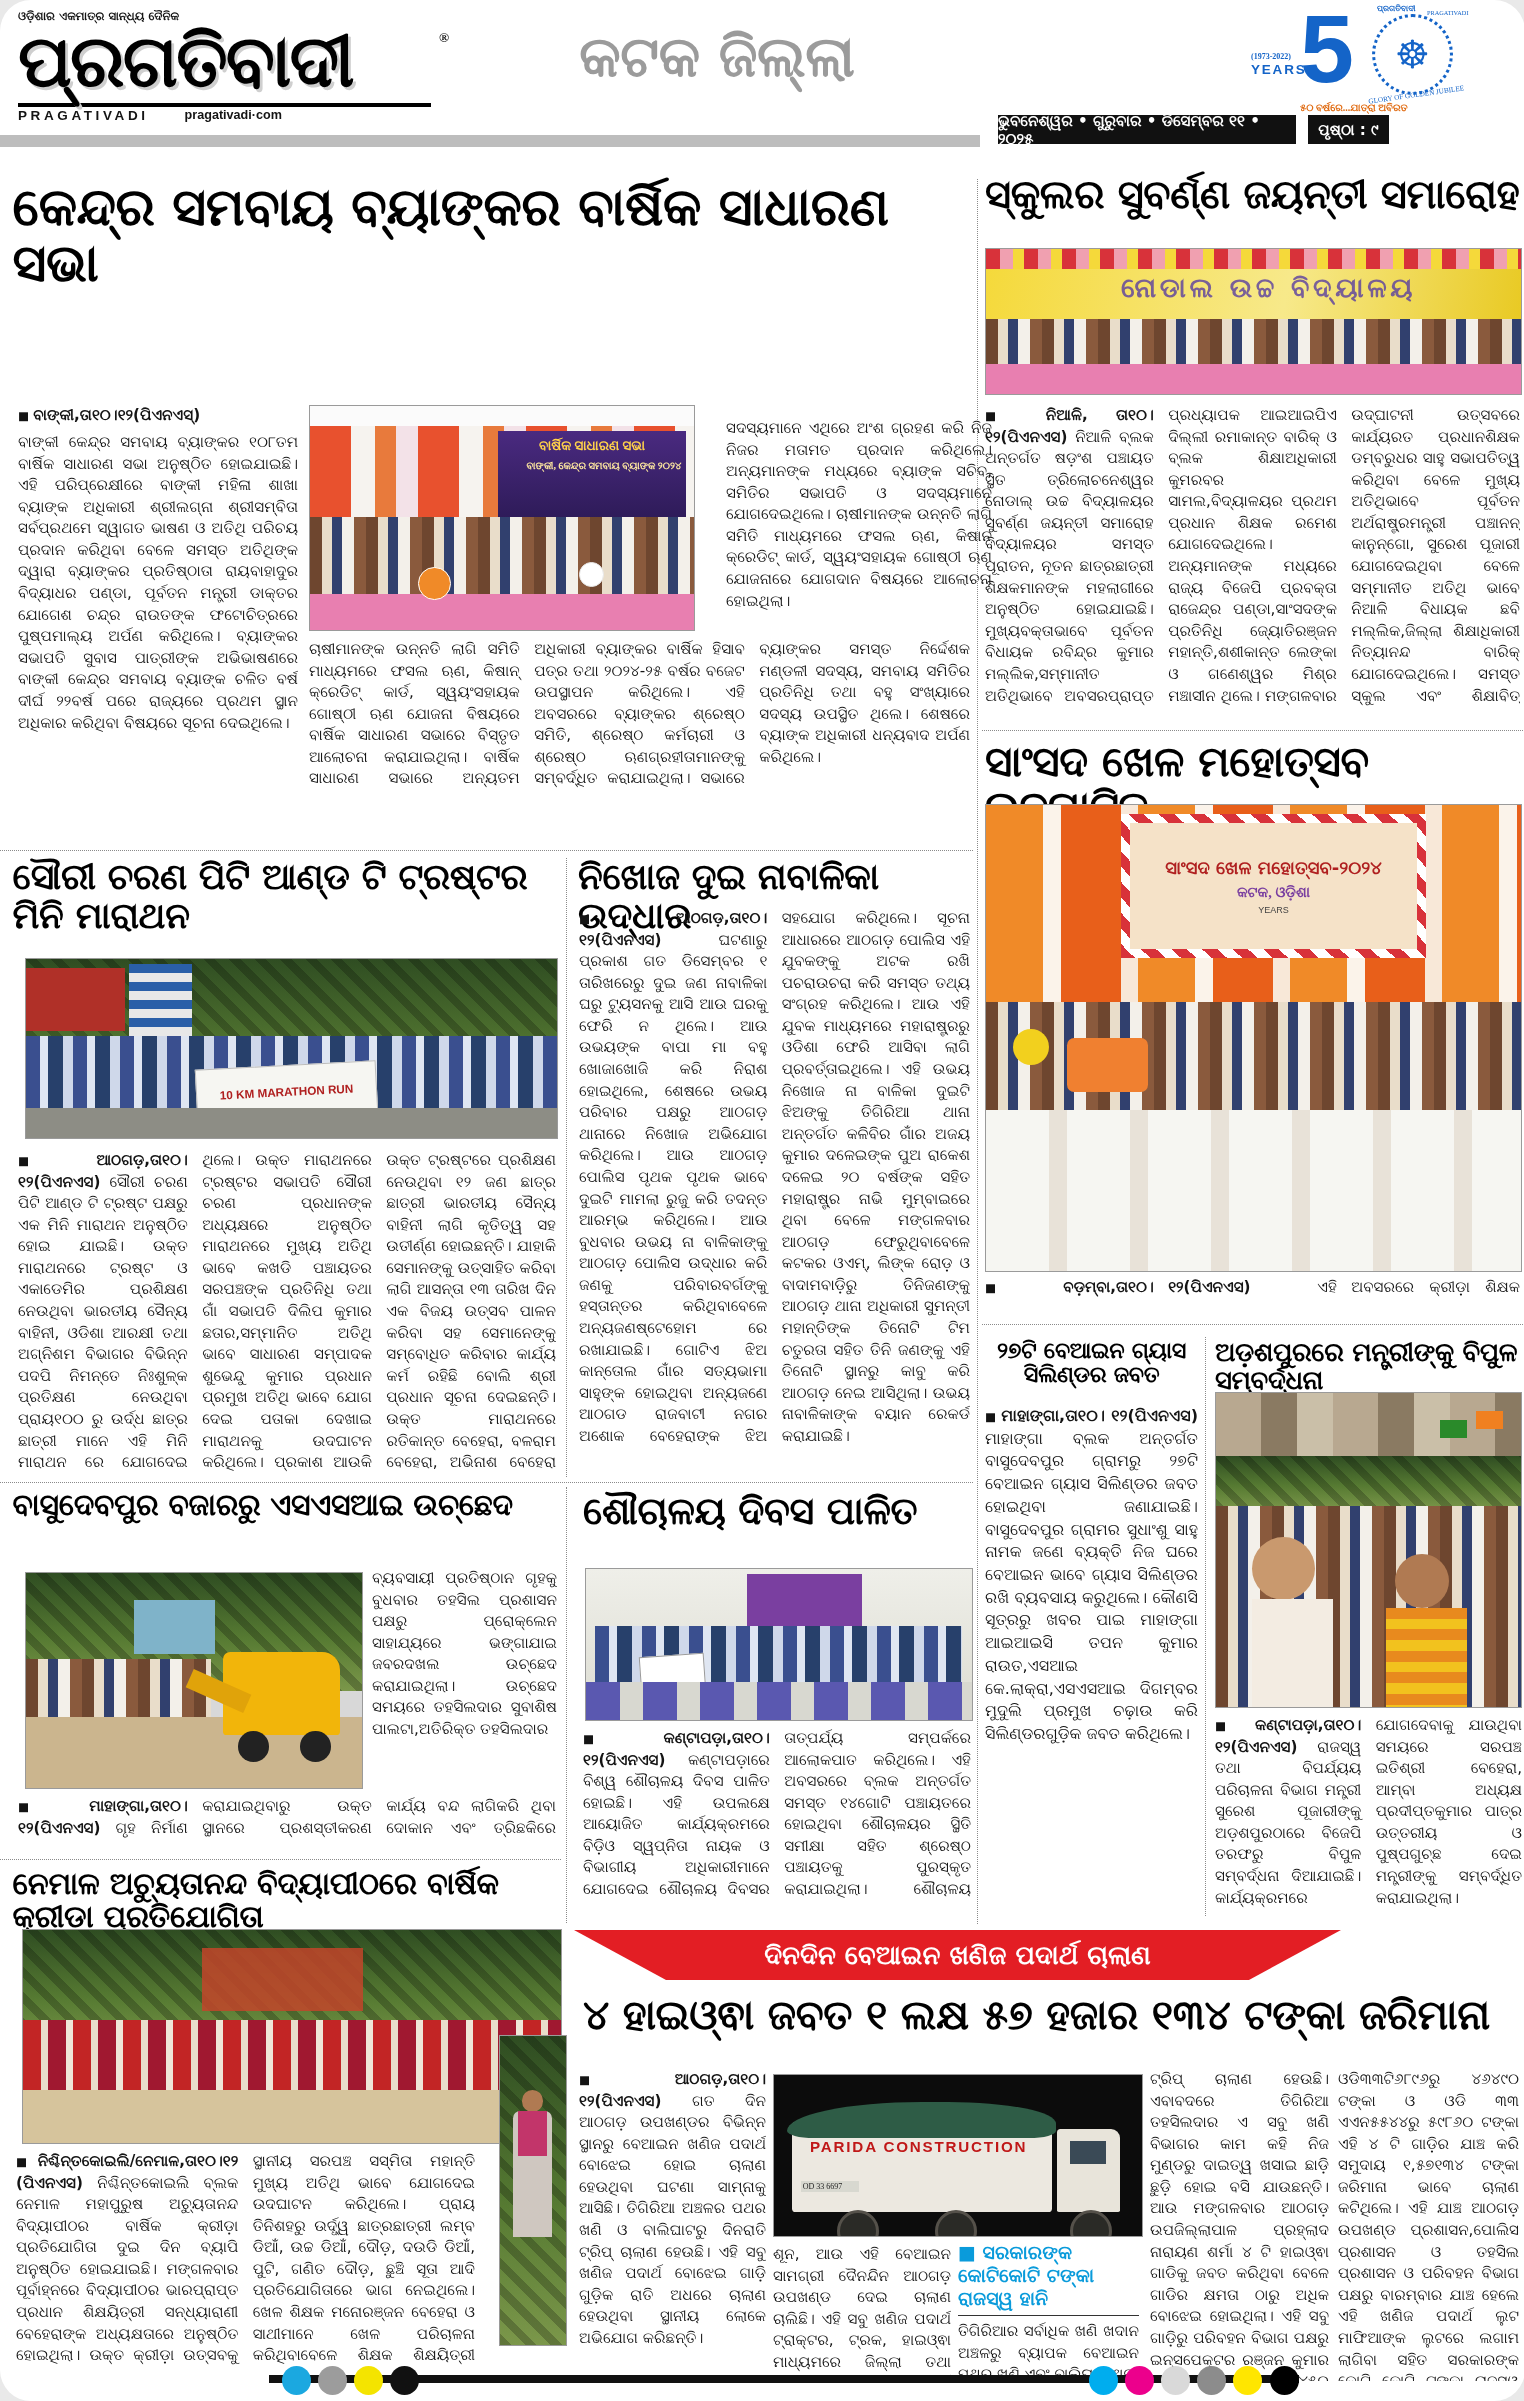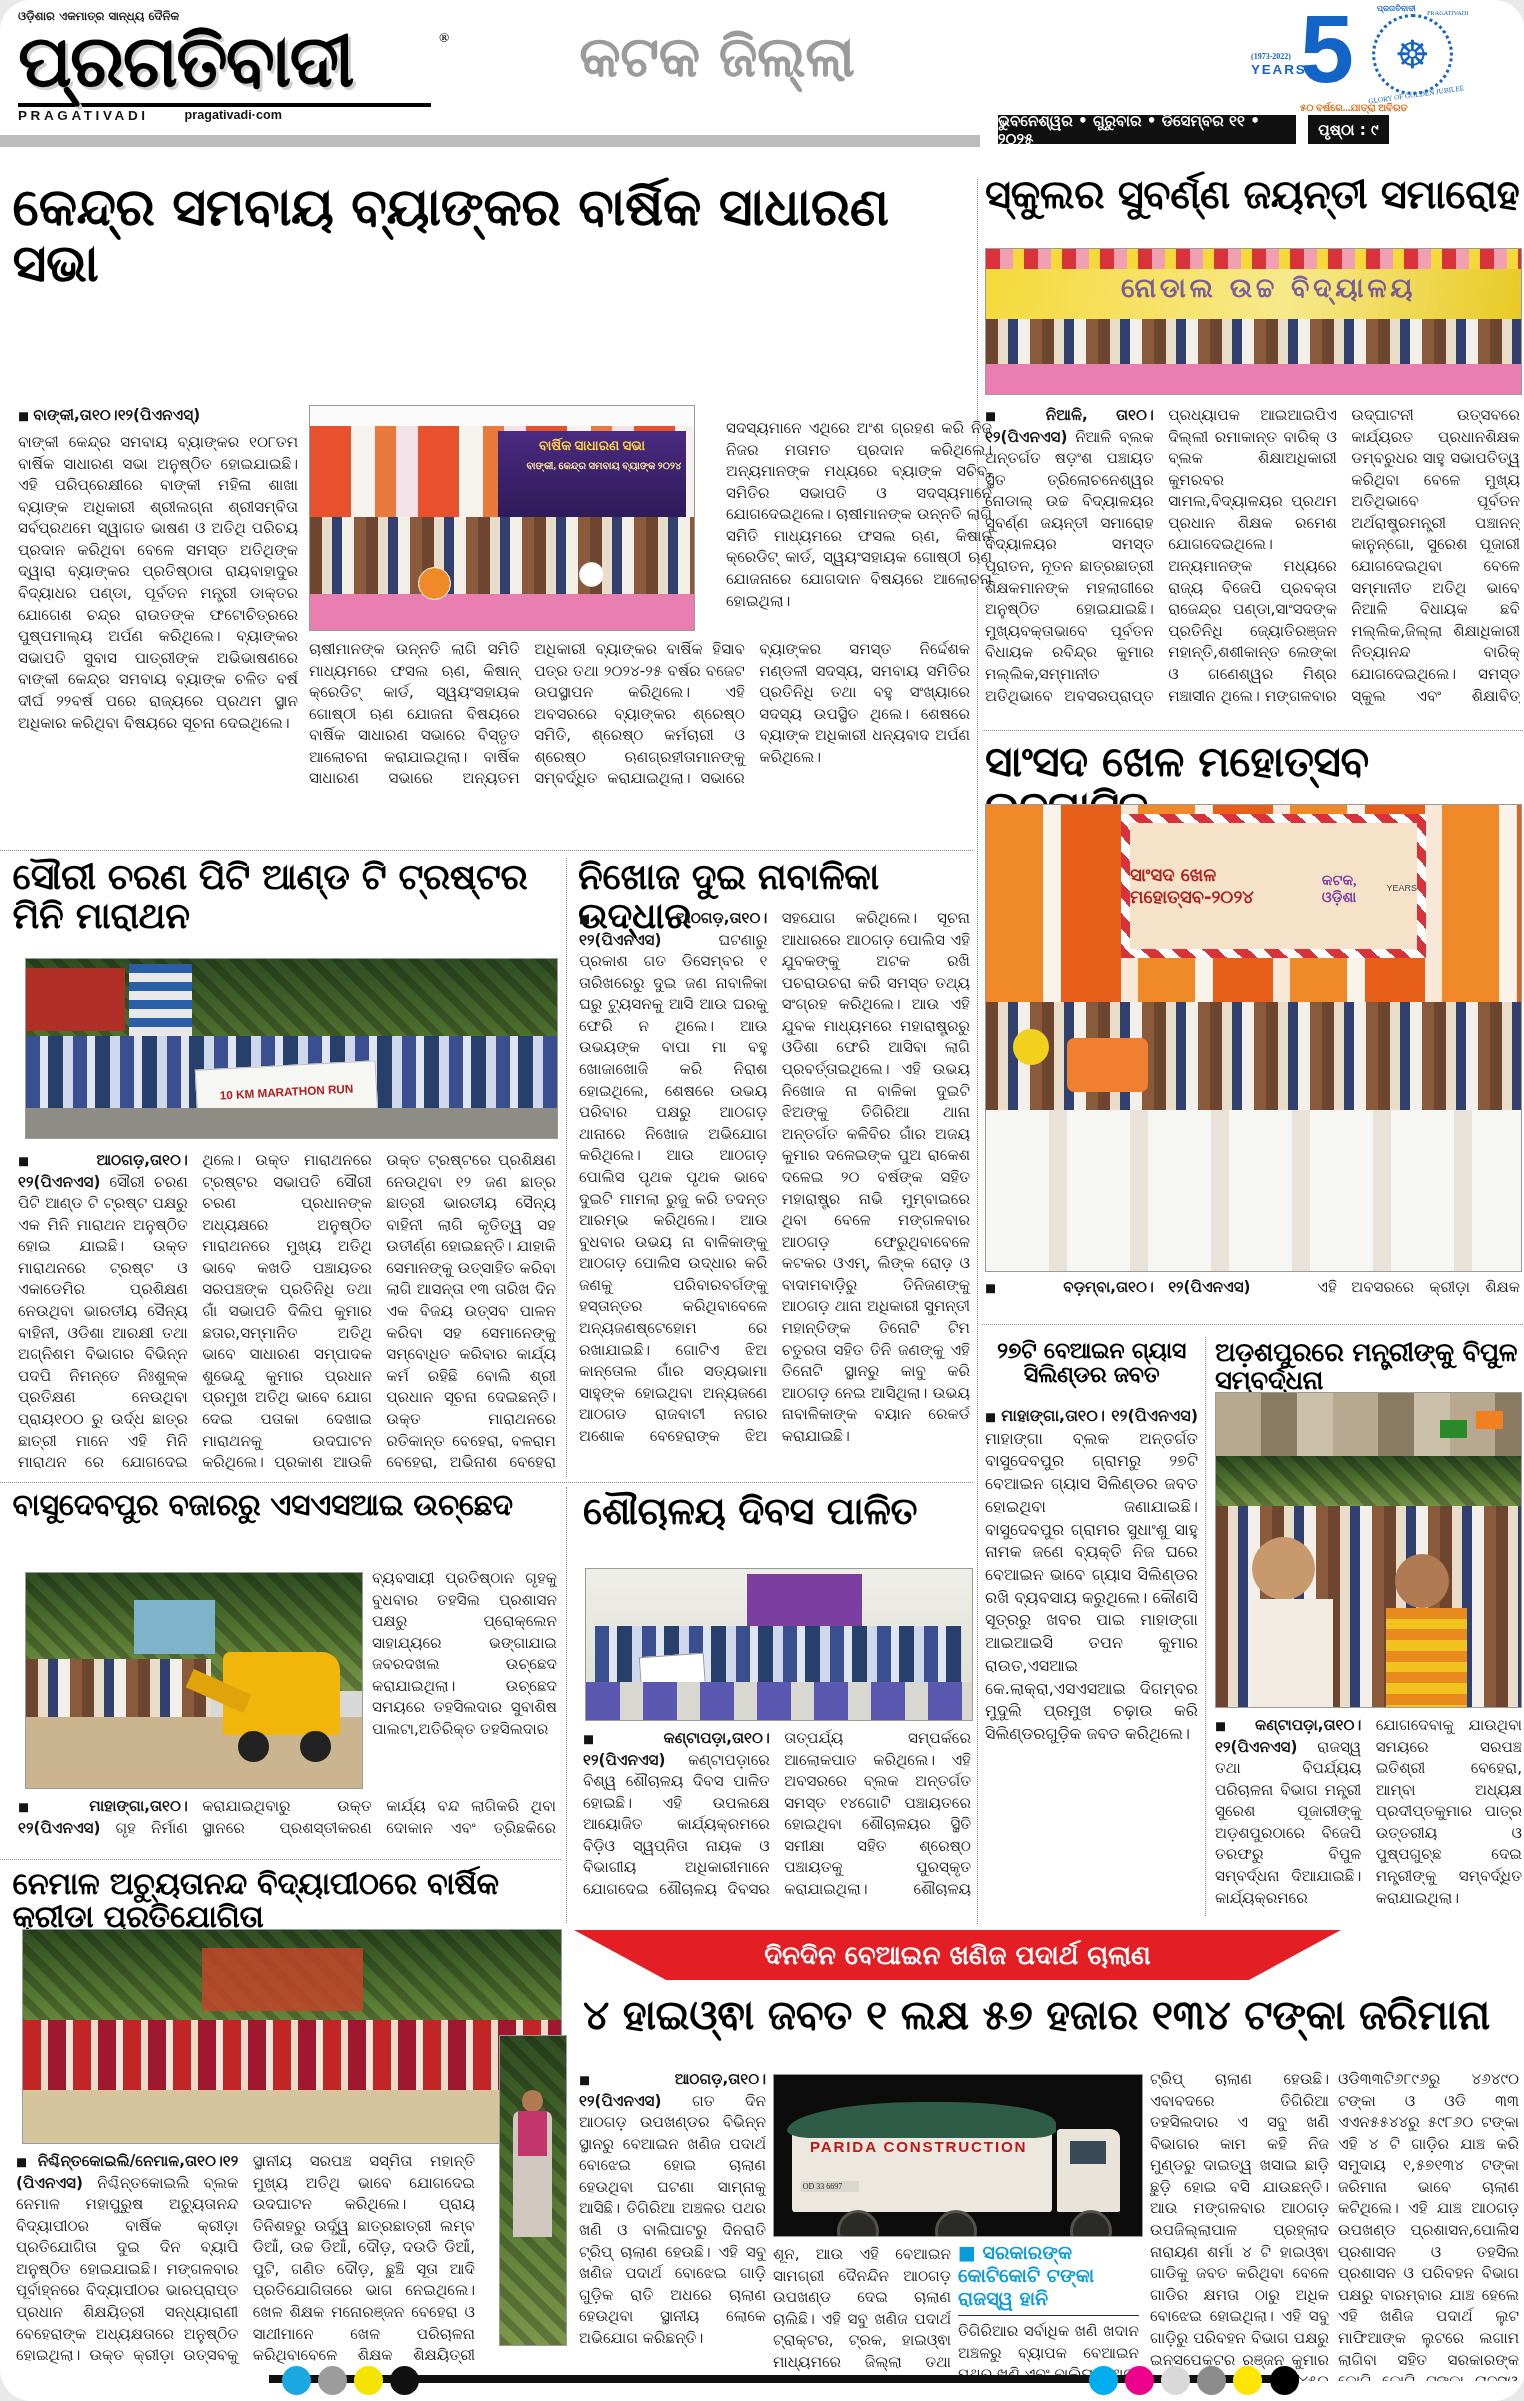--- a/index.html
+++ b/index.html
@@ -175,21 +175,21 @@
   <div class="abs body-txt cols3" style="left:985px;top:405px;width:535px;height:319px;">
     <span class="byline">ନିଆଳି, ତା୧୦।୧୨(ପିଏନଏସ)</span>
     <span>ନିଆଳି ବ୍ଲକ ଅନ୍ତର୍ଗତ ଷଡ଼ଂଶ ପଞ୍ଚାୟତ ସ୍ଥିତ ତ୍ରିଲୋଚନେଶ୍ୱର ନୋଡାଲ୍ ଉଚ୍ଚ ବିଦ୍ୟାଳୟର ସୁବର୍ଣ୍ଣ ଜୟନ୍ତୀ ସମାରୋହ ବିଦ୍ୟାଳୟର ସମସ୍ତ ପୂରାତନ, ନୂତନ ଛାତ୍ରଛାତ୍ରୀ ଶିକ୍ଷକମାନଙ୍କ ମହଲାଗୀରେ ଅନୁଷ୍ଠିତ ହୋଇଯାଇଛି। ମୁଖ୍ୟବକ୍ତାଭାବେ ପୂର୍ବତନ ବିଧାୟକ ରବିନ୍ଦ୍ର କୁମାର ମଲ୍ଲିକ,ସମ୍ମାନୀତ ଅତିଥିଭାବେ ଅବସରପ୍ରାପ୍ତ ପ୍ରଧ୍ୟାପକ ଆଇଆଇପିଏ ଦିଲ୍ଲୀ ରମାକାନ୍ତ ବାରିକ୍ ଓ ବ୍ଲକ ଶିକ୍ଷାଅଧିକାରୀ କୁମରବର ସାମଲ,ବିଦ୍ୟାଳୟର ପ୍ରଥମ ପ୍ରଧାନ ଶିକ୍ଷକ ରମେଶ ଯୋଗଦେଇଥିଲେ। ଅନ୍ୟମାନଙ୍କ ମଧ୍ୟରେ ରାଜ୍ୟ ବିଜେପି ପ୍ରବକ୍ତା ରାଜେନ୍ଦ୍ର ପଣ୍ଡା,ସାଂସଦଙ୍କ ପ୍ରତିନିଧି ଜ୍ୟୋତିରଞ୍ଜନ ମହାନ୍ତି,ଶଶୀକାନ୍ତ ଲେଙ୍କା ଓ ଗଣେଶ୍ୱର ମିଶ୍ର ମଞ୍ଚାସୀନ ଥିଲେ। ମଙ୍ଗଳବାର ଉଦ୍‌ଘାଟନୀ ଉତ୍ସବରେ କାର୍ଯ୍ୟରତ ପ୍ରଧାନଶିକ୍ଷକ ଡମ୍ବରୁଧର ସାହୁ ସଭାପତିତ୍ୱ କରିଥିବା ବେଳେ ମୁଖ୍ୟ ଅତିଥିଭାବେ ପୂର୍ବତନ ଅର୍ଥରାଷ୍ଟ୍ରମନ୍ତ୍ରୀ ପଞ୍ଚାନନ୍ କାନୁନ୍‌ଗୋ, ସୁରେଶ ପୂଜାରୀ ଯୋଗଦେଇଥିବା ବେଳେ ସମ୍ମାନୀତ ଅତିଥି ଭାବେ ନିଆଳି ବିଧାୟକ ଛବି ମଲ୍ଲିକ,ଜିଲ୍ଲା ଶିକ୍ଷାଧିକାରୀ ନିତ୍ୟାନନ୍ଦ ବାରିକ୍ ଯୋଗଦେଇଥିଲେ। ସମସ୍ତ ସ୍କୁଲ ଏବଂ ଶିକ୍ଷାବିତ୍ ମାନଙ୍କୁ ସମ୍ବର୍ଦ୍ଧିତ କରାଯାଇଥିଲା। ଉଦ୍‌ଘାଟନୀ ଓ ଉଦ୍‌ଯାପନୀ ଉତ୍ସବର ଶେଷ ସଂଧ୍ୟାରେ ଛାତ୍ରଛାତ୍ରୀମାନଙ୍କ ପକ୍ଷରୁ ସାଂସ୍କୃତିକ କାର୍ଯ୍ୟକ୍ରମ ଅନୁଷ୍ଠିତ ହୋଇଥିଲା।</span>
   </div>
 
   <div class="abs dot-h" style="left:982px;top:730px;width:543px;"></div>
 
   <div class="abs hl" style="left:985px;top:739px;width:535px;font-size:42px;">ସାଂସଦ ଖେଳ ମହୋତ୍ସବ ଉଦଘାଟିତ</div>
   <div class="ph" style="left:985px;top:804px;width:535px;height:466px;">
     <div class="pl" style="inset:0;background:repeating-linear-gradient(90deg,#f08a28 0 57px,#fbf3ea 57px 75px,#e85f1a 75px 135px,#f8e8d8 135px 152px);"></div>
-    <div class="pl" style="left:135px;top:9px;width:287px;height:126px;background:#f5e2c8;border:9px solid #d8323a;border-image:repeating-linear-gradient(45deg,#d8323a 0 10.8px,#fff 10.8px 21.5px) 10;display:flex;flex-direction:row;align-items:center;justify-content:center;">
+    <div class="pl" style="left:135px;top:9px;width:287px;height:126px;background:#f5e2c8;border:9px solid #d8323a;border-image:repeating-linear-gradient(45deg,#d8323a 0 10.8px,#fff 10.8px 21.5px) 10;display:flex;flex-direction:column;align-items:center;justify-content:center;">
       <div style="color:#b02020;font-weight:bold;font-size:18px;font-family:'DejaVu Sans',sans-serif;">ସାଂସଦ ଖେଳ ମହୋତ୍ସବ-୨୦୨୪</div>
       <div style="color:#7a3fa0;font-weight:bold;font-size:14.4px;margin-top:5.4px;">କଟକ, ଓଡ଼ିଶା</div>
       <div style="color:#444;font-size:9px;margin-top:3.6px;font-family:'Liberation Sans',sans-serif;">YEARS</div>
     </div>
     <div class="pl crowd" style="left:0;top:197px;width:100%;height:117px;"></div>
     <div class="pl" style="left:0;top:305px;width:100%;height:161px;background:repeating-linear-gradient(90deg,#f6f6f2 0 63px,#e8e2d8 63px 81px);"></div>
     <div class="pl" style="left:27px;top:224px;width:36px;height:36px;border-radius:50%;background:#f2d01e;"></div>
     <div class="pl" style="left:81px;top:233px;width:81px;height:54px;background:#f08030;border-radius:7.2px;"></div>
   </div>
   <div class="abs body-txt cols3" style="left:985px;top:1277px;width:535px;height:43px;">

